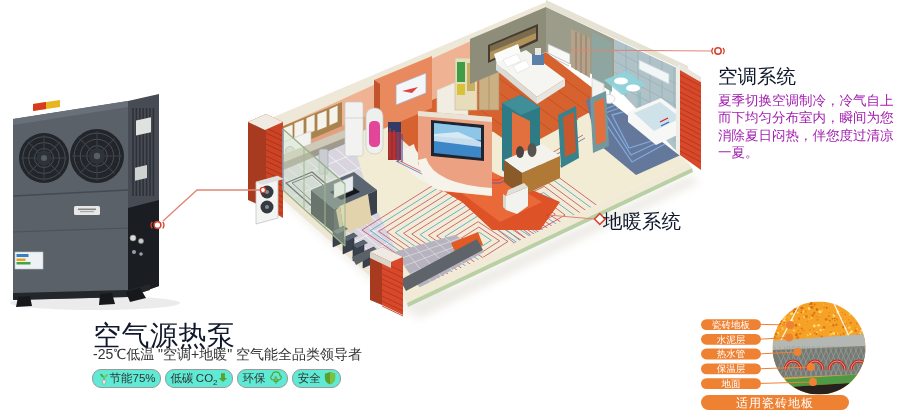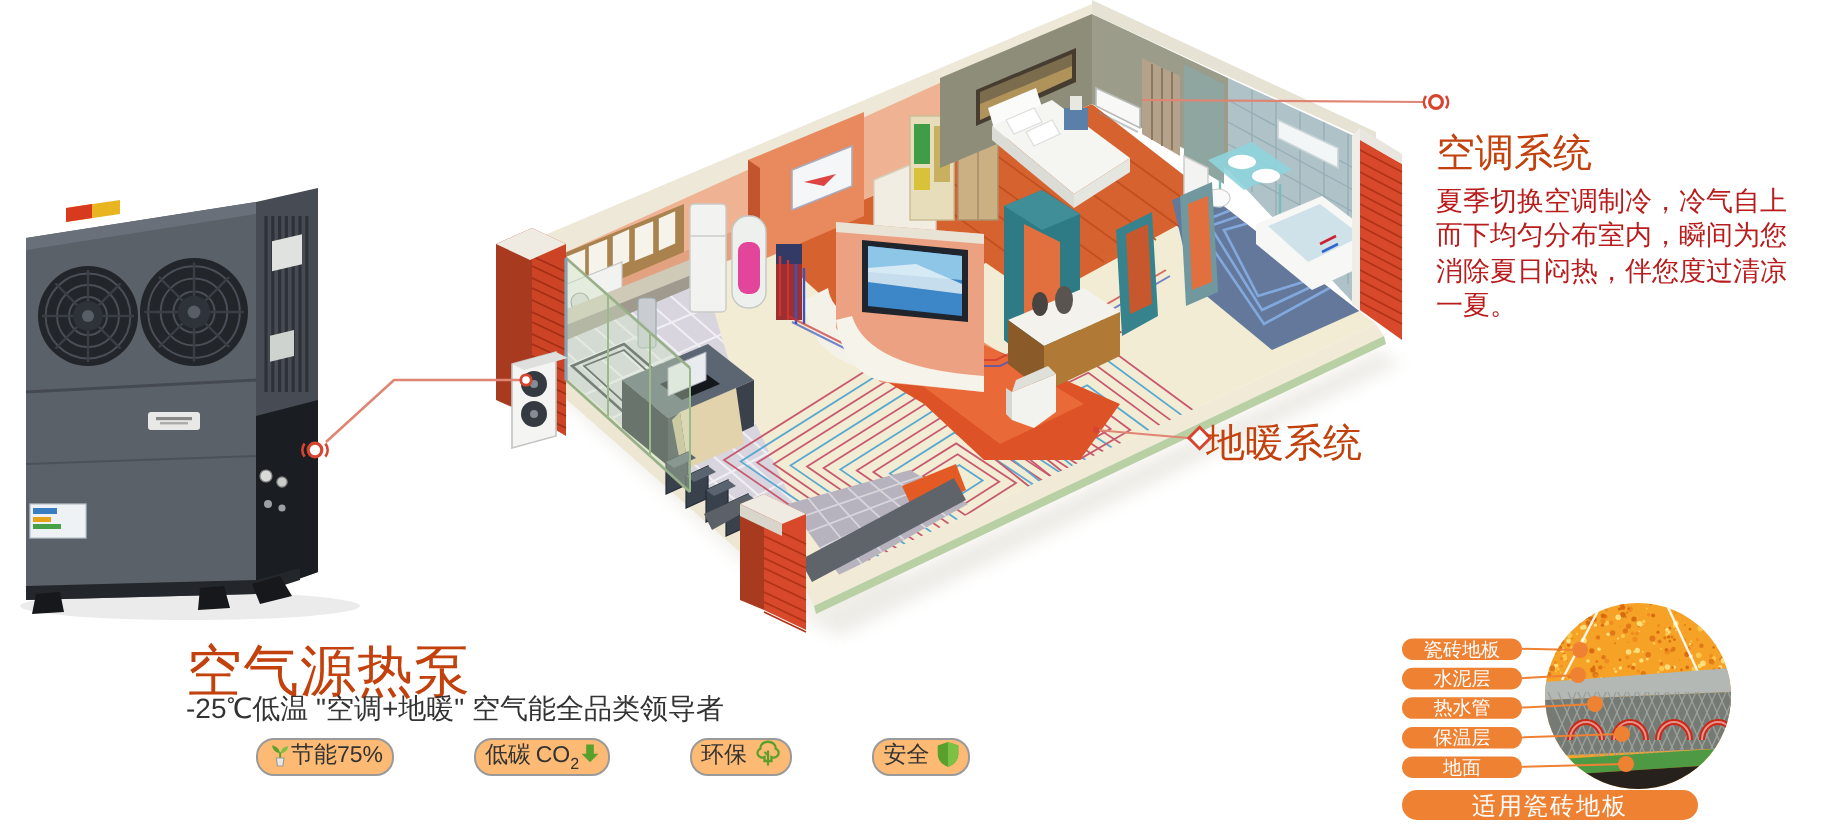--- a/index.html
+++ b/index.html
@@ -1,23 +1,23 @@
 <!DOCTYPE html>
 <html><head>
 <meta charset="utf-8">
 <style>
 html,body{margin:0;padding:0;background:#fff;width:924px;height:418px;overflow:hidden;
 font-family:"Liberation Sans",sans-serif;}
 #canvas{position:relative;width:924px;height:418px;}
 .abs{position:absolute;}
-.h1{font-size:19.5px;color:#c2410c;letter-spacing:0;}
-.body{font-size:13.5px;color:#b91c1c;line-height:17.4px;}
+.h1{font-size:19.5px;color:#0f172a;letter-spacing:0;}
+.body{font-size:13.5px;color:#a21caf;line-height:17.4px;}
 .badges{display:flex;gap:4px;}
 .badge{border:1px solid #9a9a9a;border-radius:9px;height:17px;line-height:17px;
-padding:0 4.5px;font-size:11.5px;color:#333;background:#fdba74;white-space:nowrap;margin-left:36px;}
+padding:0 4.5px;font-size:11.5px;color:#333;background:#5eead4;white-space:nowrap;}
 </style>
 </head>
 <body>
 <div id="canvas">
 <svg class="abs" style="left:0;top:0" width="924" height="418" viewBox="0 0 924 418">
 
 <g>
 
 <ellipse cx="95" cy="303" rx="85" ry="7" fill="#000" opacity="0.08"></ellipse>
 

